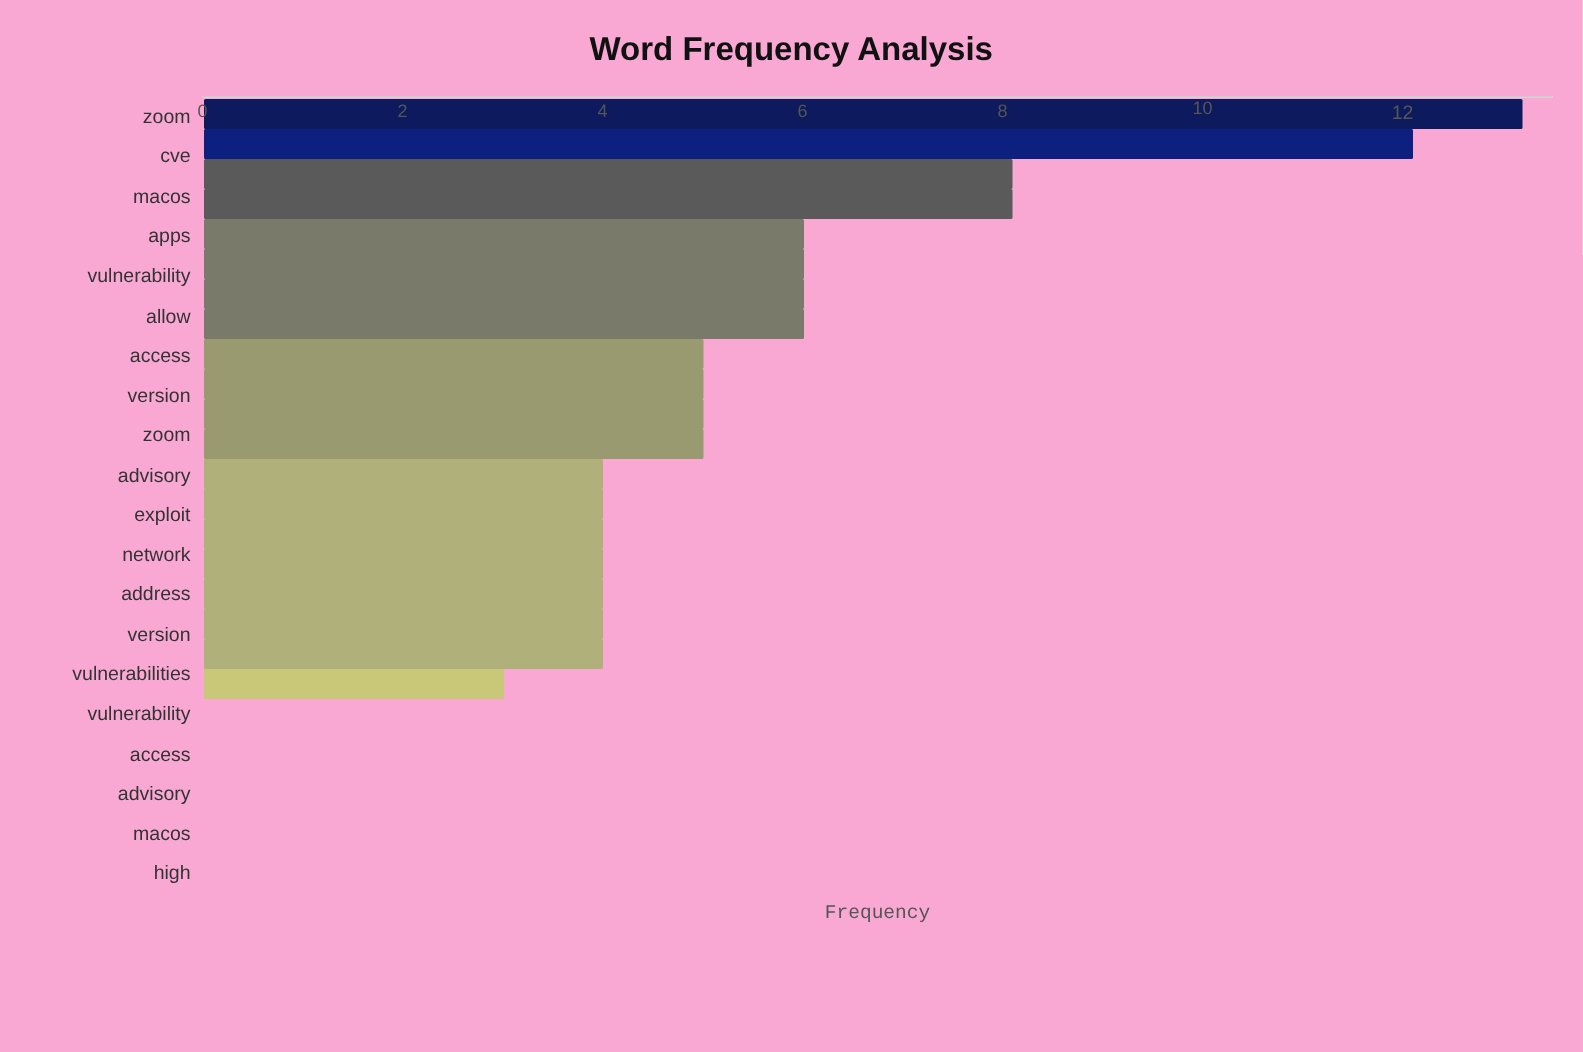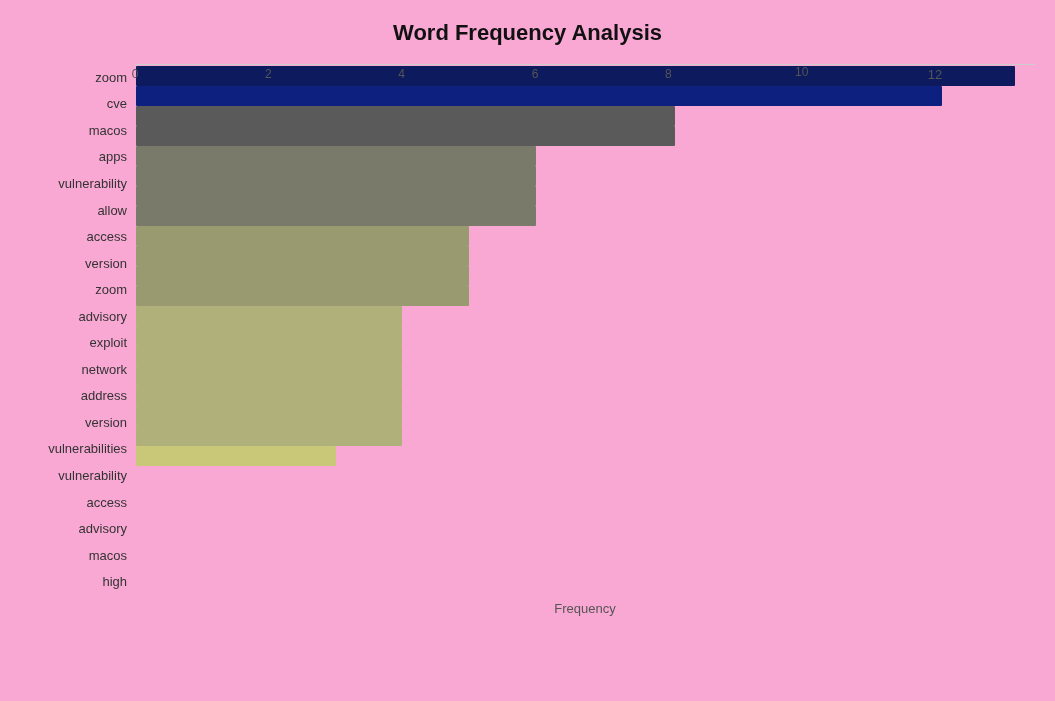--- a/index.html
+++ b/index.html
@@ -82,20 +82,21 @@
       bottom: -22px;
     }
     .x-axis-title {
       text-align: center;
       font-size: 13px;
       color: #555;
       margin-top: 6px;
     }
     .bottom-section {
       margin-left: 115px;
+      font-family: Liberation Mono, monospace;
     }
   </style>
 </head>
 <body>
 
 <div class="chart-container">
   <div class="chart-title">Word Frequency Analysis</div>
 
   <div style="display:flex; flex-direction:row; height: calc(100% - 90px);">
 

